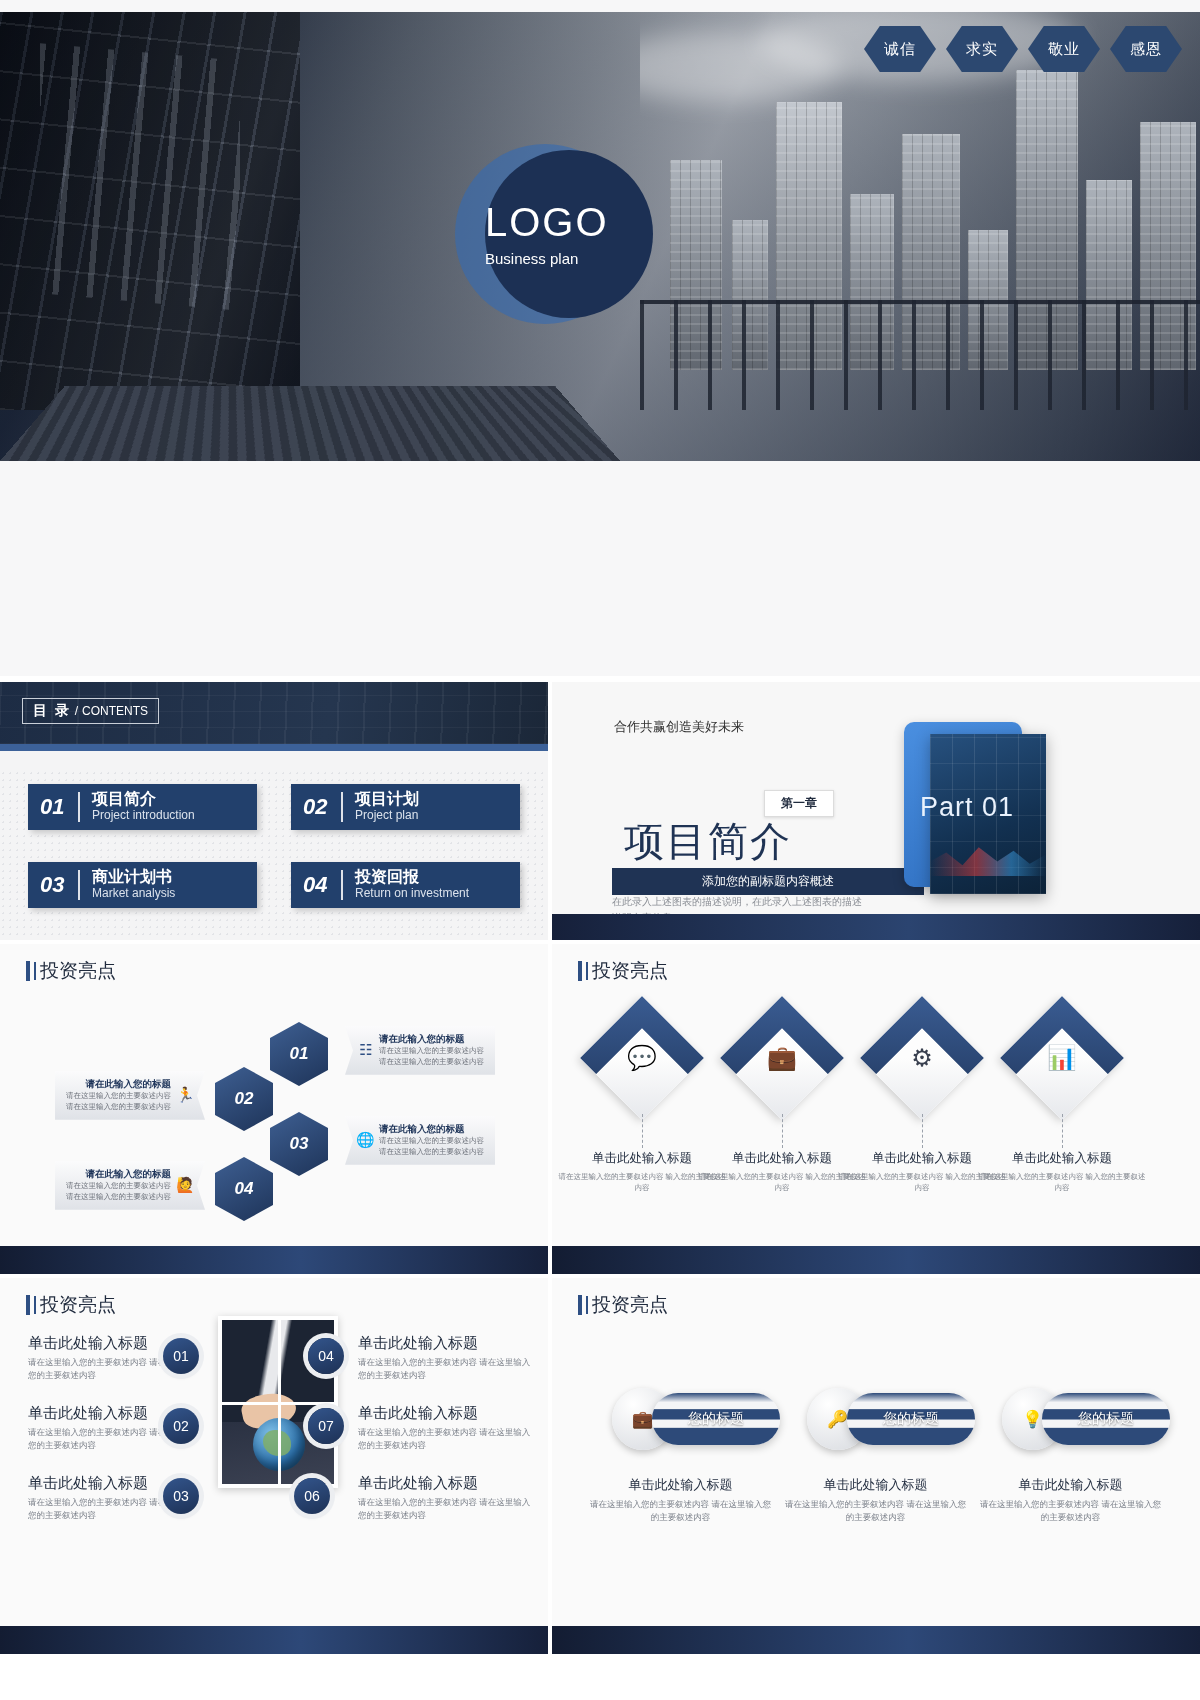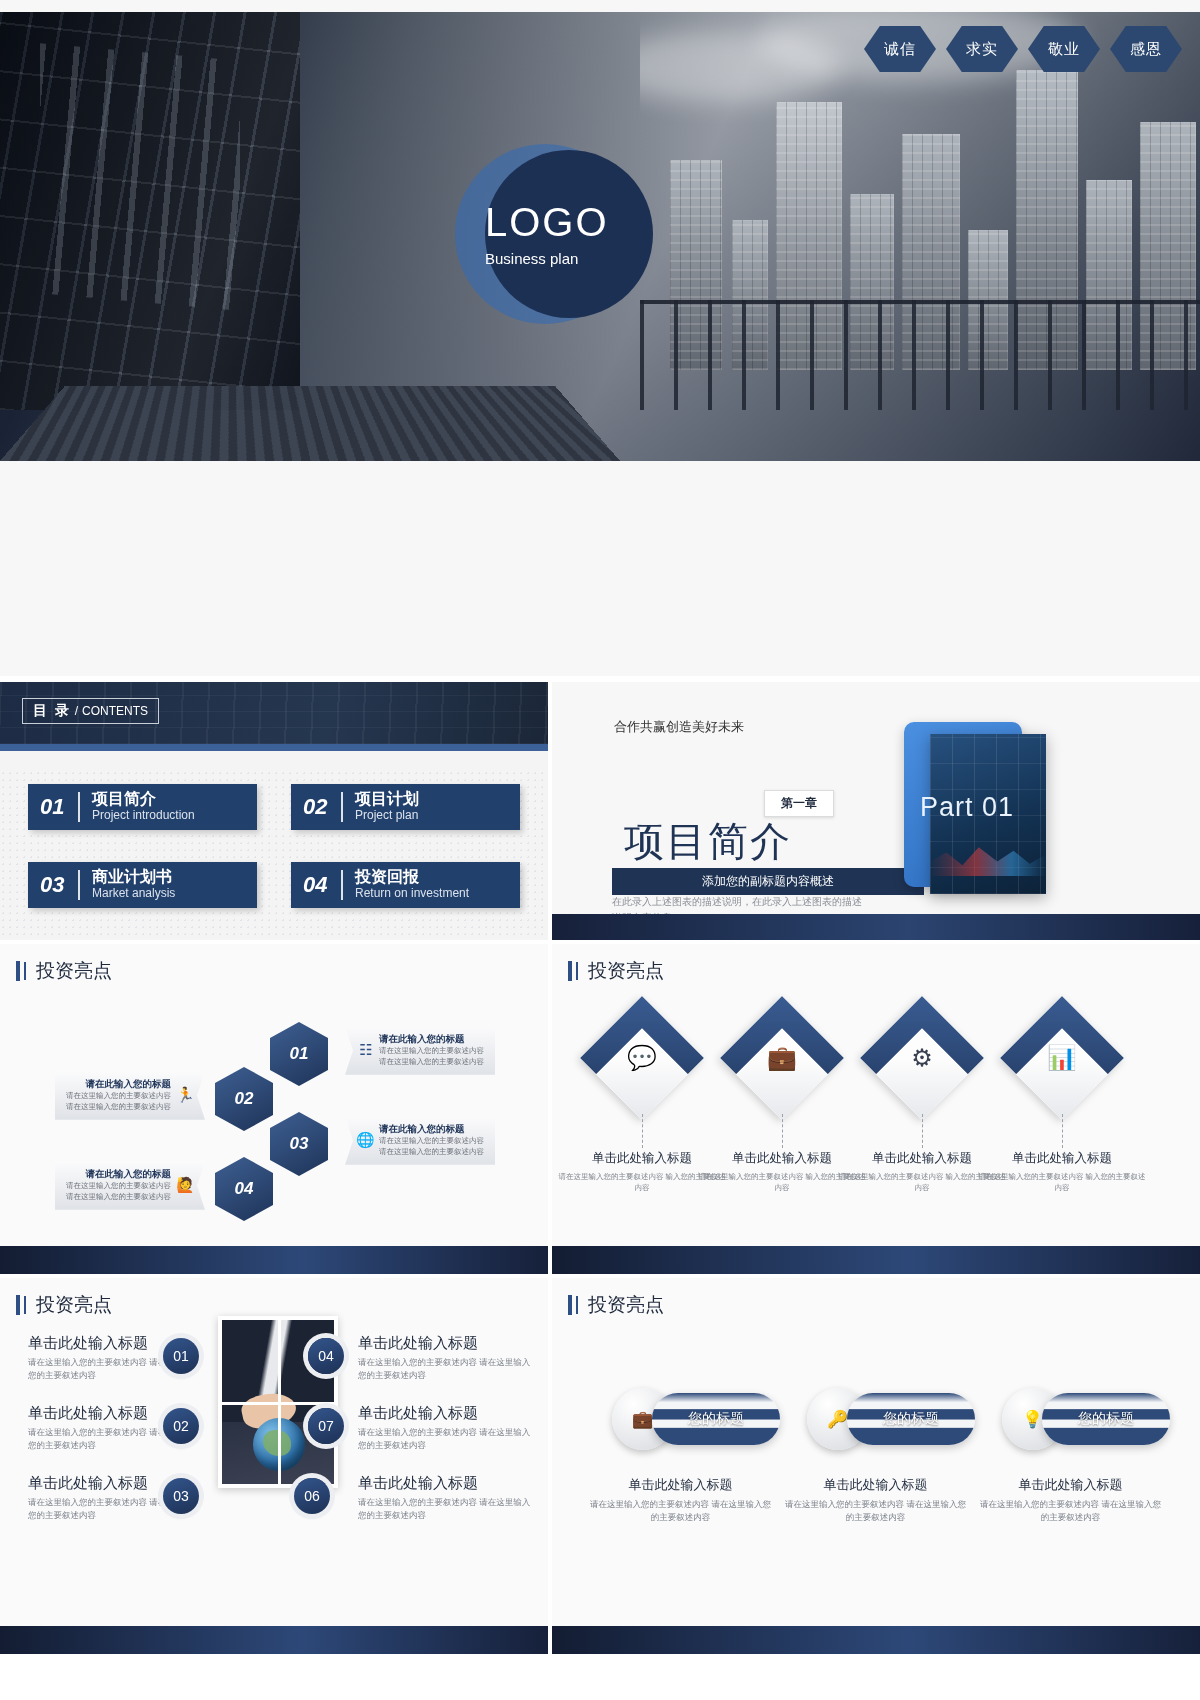--- a/index.html
+++ b/index.html
@@ -119,21 +119,21 @@
     background: linear-gradient(90deg, transparent, rgba(220,60,60,.55) 40%, rgba(60,160,230,.5) 70%, transparent);
     clip-path: polygon(0 60%, 14% 35%, 28% 70%, 42% 20%, 58% 60%, 72% 30%, 86% 66%, 100% 40%, 100% 100%, 0 100%); }
   .sec-part { position:absolute; left:368px; top:110px; font-size:27px; color:#eaf2fd; letter-spacing:1px; z-index:4; }
   .sec-bottombar { position:absolute; left:0; bottom:0; width:648px; height:28px;
     background:linear-gradient(90deg,#16203a,#2b4470 55%,#16203a); }
   .band-split { position:absolute; width:548px; height:28px;
     background:linear-gradient(90deg,#131c32,#2d4878 55%,#16203a); }
 
   
   .cslide { position:absolute; background:#fafafa; overflow:hidden; }
-  .cs-title { position:absolute; left:16px; top:14px; display:flex; align-items:center; gap:16px; }
+  .cs-title { position:absolute; left:26px; top:14px; display:flex; align-items:center; gap:10px; }
   .cs-bar { width:4px; height:20px; background:#2e4f83; box-shadow:7px 0 0 -1px #2e4f83; }
   .cs-name { font-size:19px; color:#1f2a3d; }
 
   
   .hexblk { position:absolute; width:58px; height:64px; background:linear-gradient(150deg,#3e5f92,#1e3459);
     clip-path:polygon(50% 0,100% 25%,100% 75%,50% 100%,0 75%,0 25%);
     display:flex; align-items:center; justify-content:center; color:#fff; font-weight:bold; font-size:17px;
     font-style:italic; }
   .tagR, .tagL { position:absolute; background:linear-gradient(180deg,#fbfbfc,#dfe2e7);
     box-shadow:0 2px 4px rgba(0,0,0,.16); padding:7px 10px 7px 34px; width:150px; }

